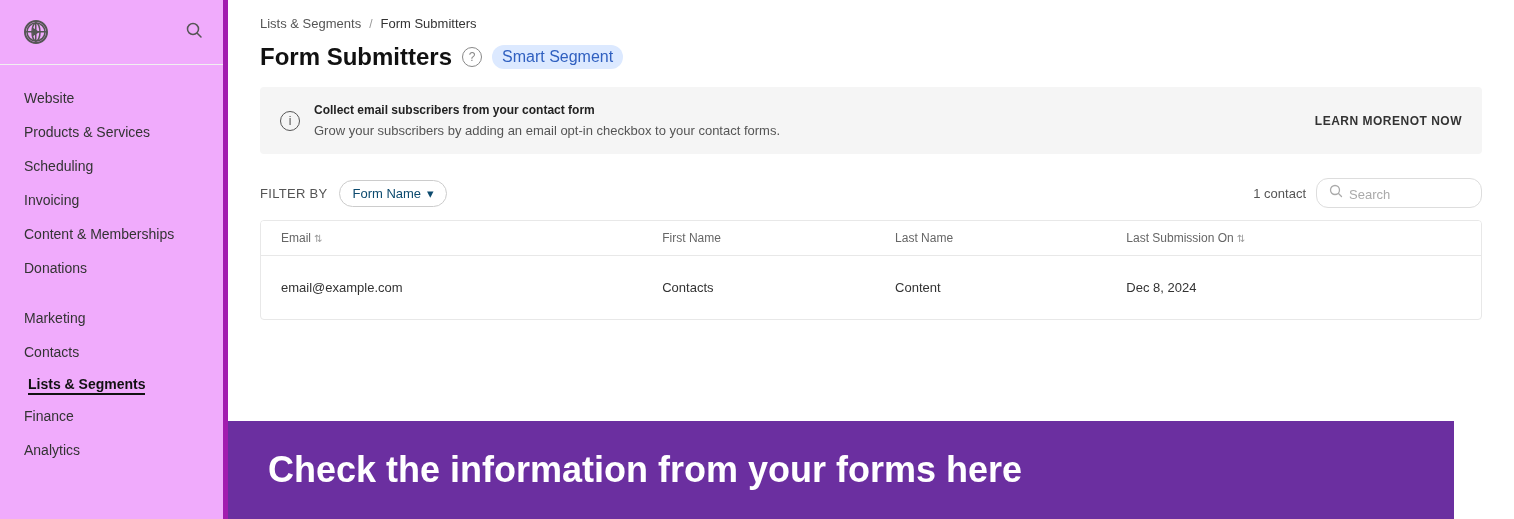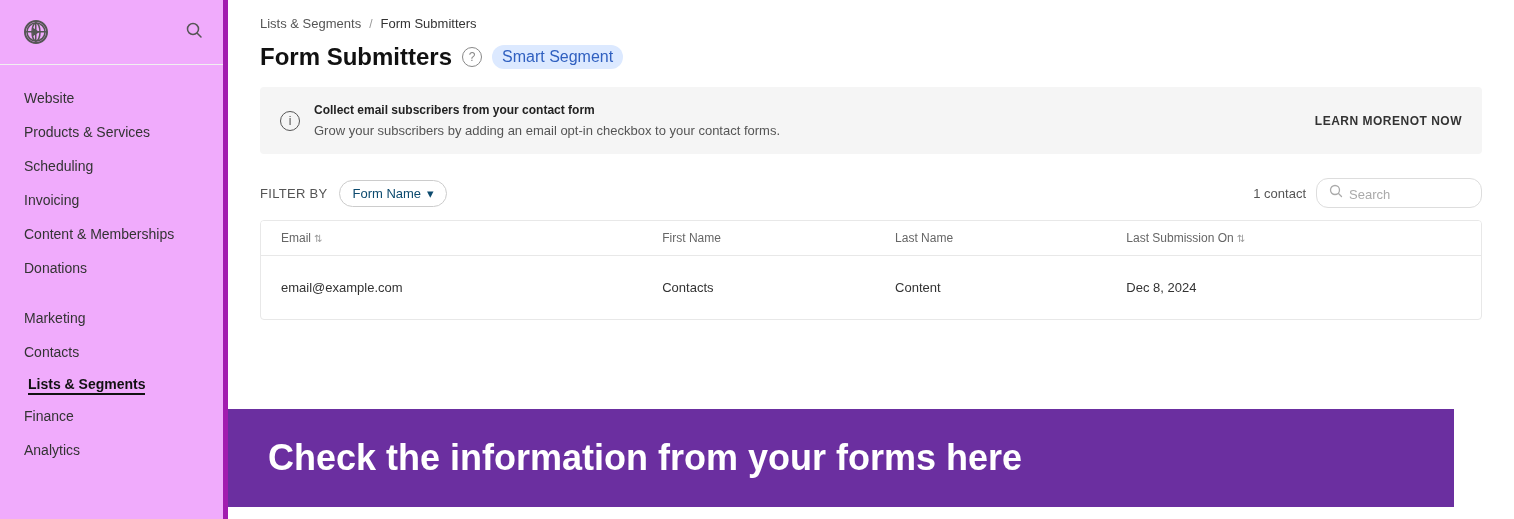--- a/index.html
+++ b/index.html
@@ -222,21 +222,21 @@
     tbody tr:last-child { border-bottom: none; }
     tbody td {
       padding: 24px 20px;
       font-size: 13px;
       color: #333;
     }
 
     
     .tooltip-overlay {
       position: absolute;
-      bottom: 12px;
+      bottom: 0;
       left: 0;
       right: 60px;
       background: #6b2fa0;
       padding: 28px 40px;
       display: flex;
       align-items: center;
     }
     .tooltip-text {
       font-size: 36px;
       font-weight: 700;

